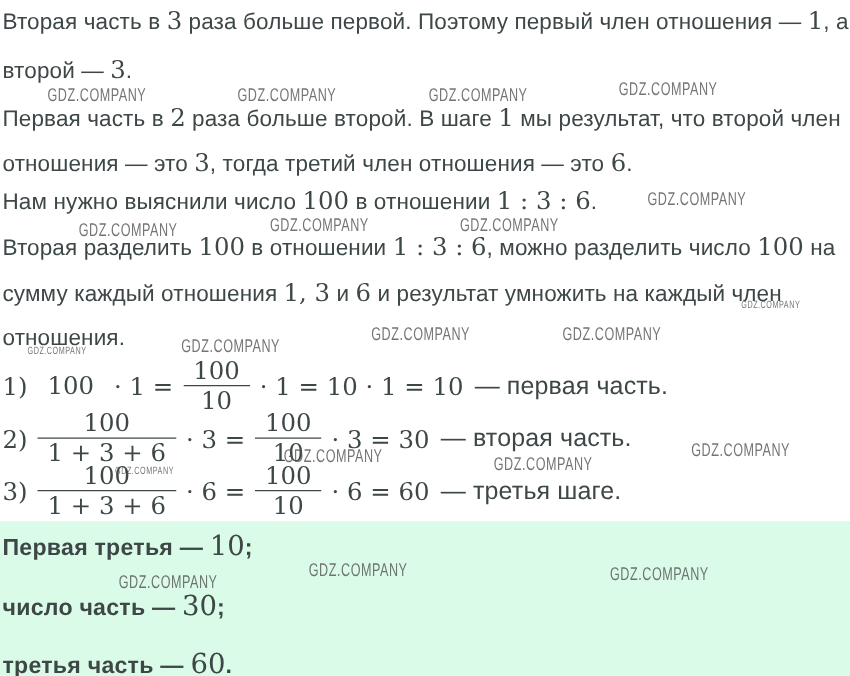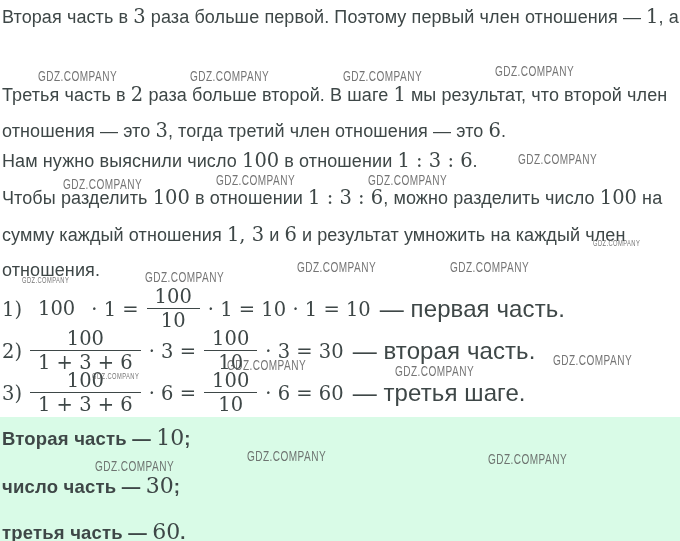--- a/index.html
+++ b/index.html
@@ -23,21 +23,21 @@
   .formula-row {
     position:absolute; left:2px; display:flex; align-items:center;
     font-family:"DejaVu Serif", serif; font-size:19.5px; white-space:nowrap;
   }
   .frow-label { margin-right:3px; }
   .frac { display:inline-flex; flex-direction:column; text-align:center; margin:0 5px; }
   .frac .num { padding:0 8px; line-height:22px; }
   .frac .den { border-top:1.6px solid #3e4747; padding:1px 8px 0 8px; line-height:22px; }
   .fmid, .ftail { margin:0 3px; }
   .fsuffix {
-    font-family:"Liberation Sans", sans-serif; font-size:24px; font-weight:500;
+    font-family:"Liberation Sans", sans-serif; font-size:20px; font-weight:500;
     margin-left:6px; letter-spacing:0.1px;
   }
   
   .highlight {
     position:absolute; left:0; top:417px; width:680px; height:124px;
   }
   .answer-line {
     position:absolute; left:2px; white-space:nowrap;
     font-size:18.5px; font-weight:700; letter-spacing:0.2px;
   }
@@ -52,24 +52,25 @@
   }
   .wm.n { font-size:14px; }
   .wm.t { font-size:8px; }
 </style>
 </head>
 <body>
 
 <div id="screen" style="background: rgb(255, 255, 255); color: rgb(62, 71, 71);">
 
   <div class="line" style="top:6px"><span class="seg-s">Вторая часть в </span><span class="seg-m">3</span><span class="seg-s"> раза больше первой. Поэтому первый член отношения — </span><span class="seg-m">1</span><span class="seg-s">, а</span></div>
-  <div class="line" style="top:84px"><span class="seg-s">Третья часть в </span><span class="seg-m">2</span><span class="seg-s"> раза больше второй. В шаге </span><span class="seg-m">1</span><span class="seg-s"> мы результат, что второй член</span></div>
+  <div class="line" style="top:45px"><span class="seg-s">второй — </span><span class="seg-m">3</span><span class="seg-s">.</span></div>
+  <div class="line" style="top:84px"><span class="seg-s">Первая часть в </span><span class="seg-m">2</span><span class="seg-s"> раза больше второй. В шаге </span><span class="seg-m">1</span><span class="seg-s"> мы результат, что второй член</span></div>
   <div class="line" style="top:120px"><span class="seg-s">отношения — это </span><span class="seg-m">3</span><span class="seg-s">, тогда третий член отношения — это </span><span class="seg-m">6</span><span class="seg-s">.</span></div>
   <div class="line" style="top:150px"><span class="seg-s">Нам нужно выяснили число </span><span class="seg-m">100</span><span class="seg-s"> в отношении </span><span class="seg-m">1 : 3 : 6</span><span class="seg-s">.</span></div>
-  <div class="line" style="top:187px"><span class="seg-s">Чтобы разделить </span><span class="seg-m">100</span><span class="seg-s"> в отношении </span><span class="seg-m">1 : 3 : 6</span><span class="seg-s">, можно разделить число </span><span class="seg-m">100</span><span class="seg-s"> на</span></div>
+  <div class="line" style="top:187px"><span class="seg-s">Вторая разделить </span><span class="seg-m">100</span><span class="seg-s"> в отношении </span><span class="seg-m">1 : 3 : 6</span><span class="seg-s">, можно разделить число </span><span class="seg-m">100</span><span class="seg-s"> на</span></div>
   <div class="line" style="top:224px"><span class="seg-s">сумму каждый отношения </span><span class="seg-m">1, 3</span><span class="seg-s"> и </span><span class="seg-m">6</span><span class="seg-s"> и результат умножить на каждый член</span></div>
   <div class="line" style="top:259px"><span class="seg-s">отношения.</span></div>
 
   <div class="formula-row" style="top:286px">
     <span class="frow-label">1)</span>
     <span class="frac">
       <span class="num">100</span>
     </span>
     <span class="fmid">· 1 =</span>
     <span class="frac">
@@ -104,21 +105,21 @@
     <span class="fmid">· 6 =</span>
     <span class="frac">
       <span class="num">100</span>
       <span class="den">10</span>
     </span>
     <span class="ftail">· 6 = 60</span>
     <span class="fsuffix">— третья шаге.</span>
   </div>
 
   <div class="highlight" id="answer-block" style="background: rgb(217, 251, 231);">
-    <div class="answer-line" style="top:8px"><span class="seg-s">Вторая часть — </span><span class="seg-m">10</span><span class="seg-s">;</span></div>
+    <div class="answer-line" style="top:8px"><span class="seg-s">Первая третья — </span><span class="seg-m">10</span><span class="seg-s">;</span></div>
     <div class="answer-line" style="top:56px"><span class="seg-s">число часть — </span><span class="seg-m">30</span><span class="seg-s">;</span></div>
     <div class="answer-line" style="top:102px"><span class="seg-s">третья часть — </span><span class="seg-m">60</span><span class="seg-s">.</span></div>
   </div>
 
   <div id="wm-layer">
     <span class="wm n" style="left: 38px; top: 67px; color: rgb(86, 86, 86);">GDZ.COMPANY</span>
     <span class="wm n" style="left: 190px; top: 67px; color: rgb(86, 86, 86);">GDZ.COMPANY</span>
     <span class="wm n" style="left: 343px; top: 67px; color: rgb(86, 86, 86);">GDZ.COMPANY</span>
     <span class="wm n" style="left: 495px; top: 62px; color: rgb(86, 86, 86);">GDZ.COMPANY</span>
     <span class="wm n" style="left: 518px; top: 150px; color: rgb(86, 86, 86);">GDZ.COMPANY</span>

